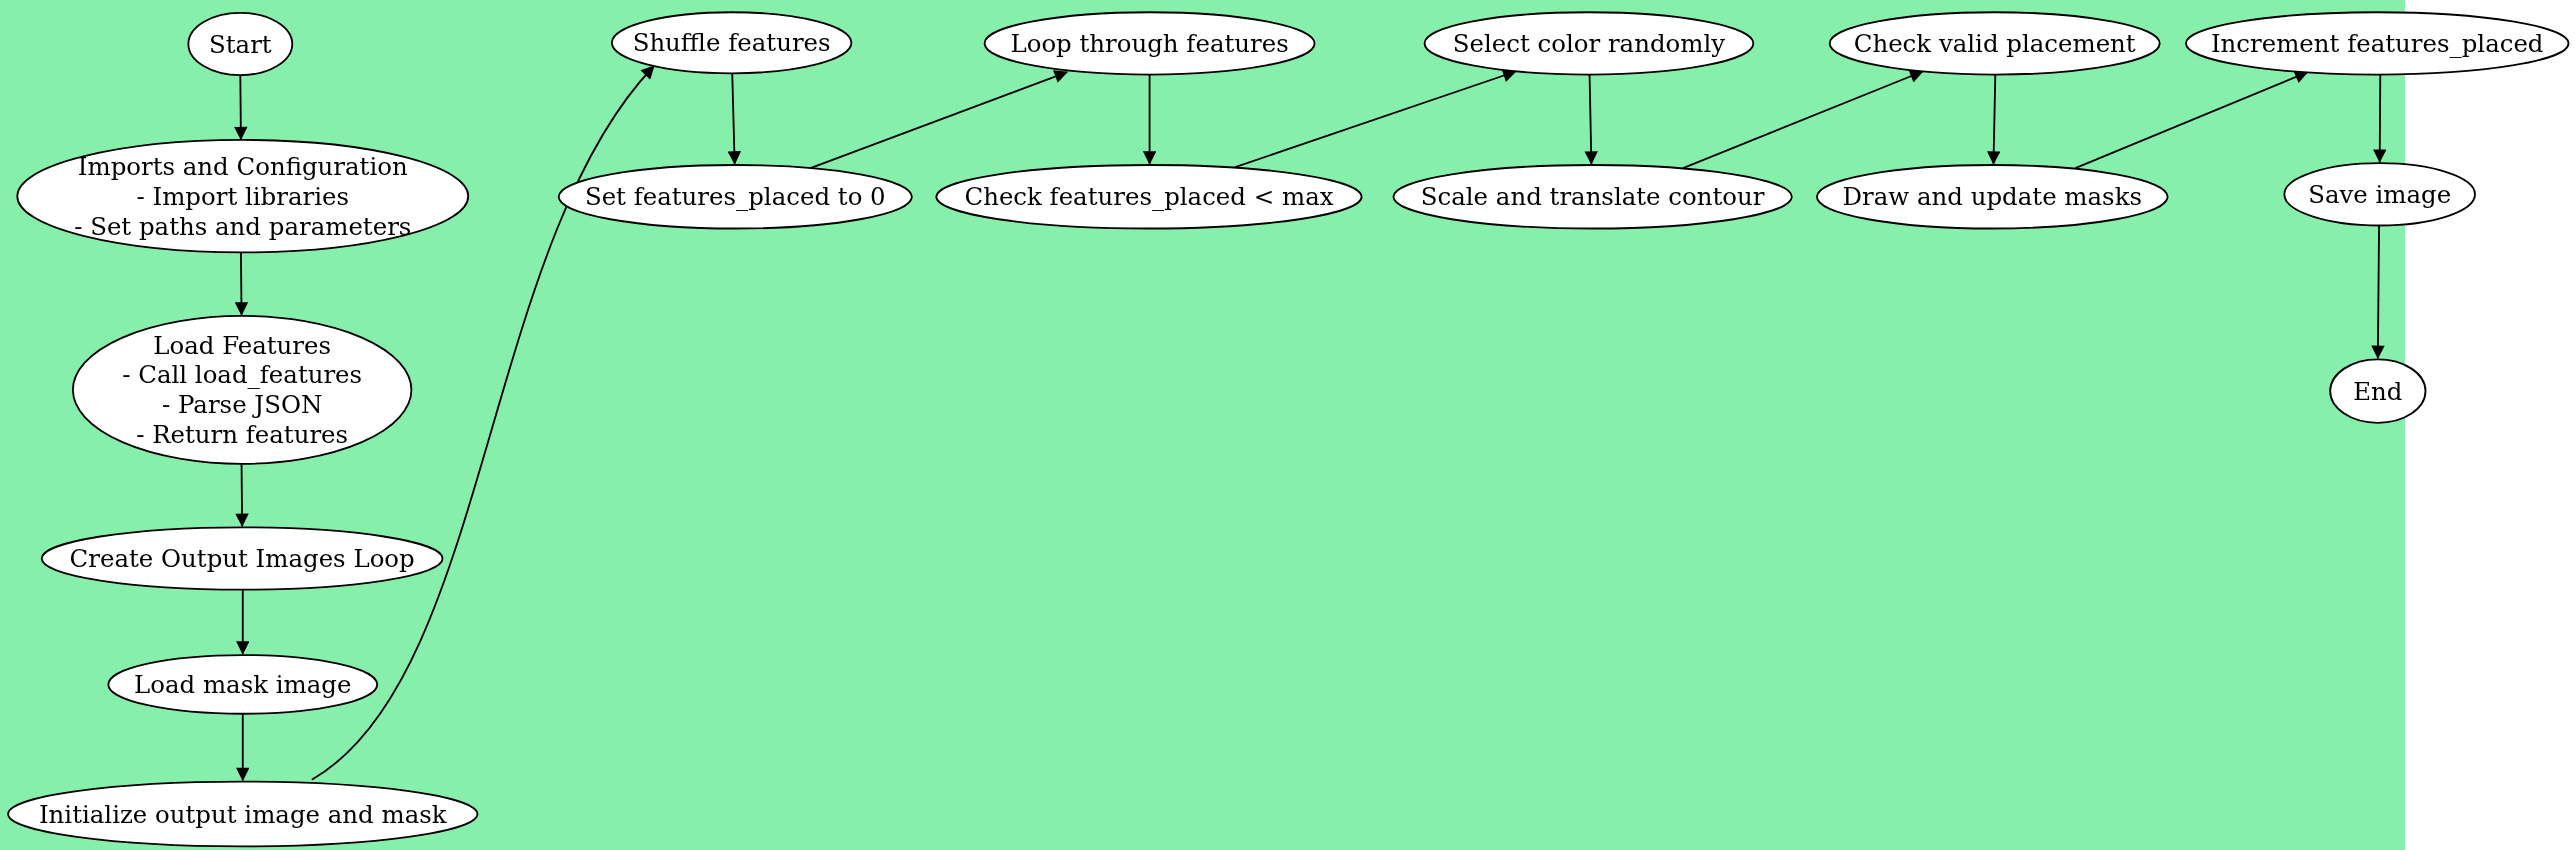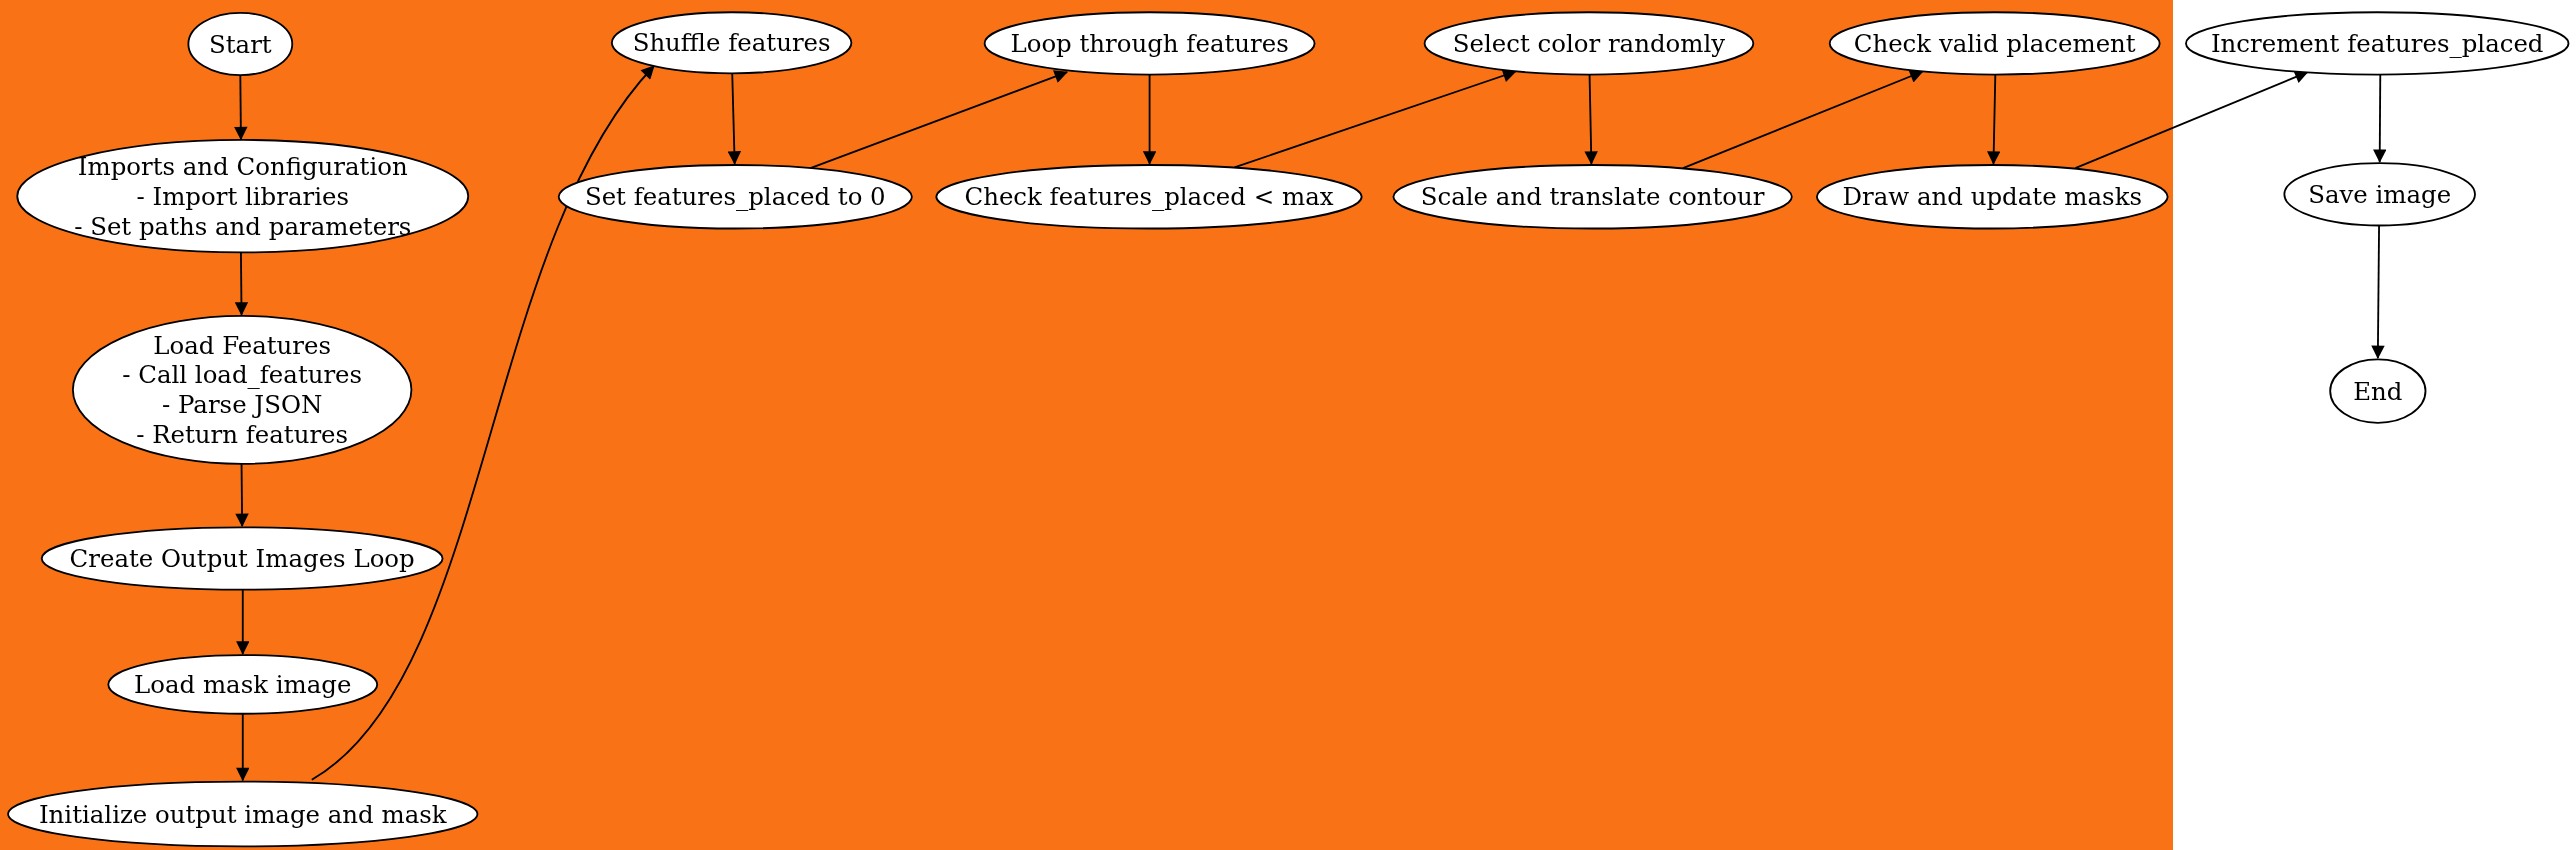--- a/index.html
+++ b/index.html
@@ -4,23 +4,23 @@
 <style>
   html, body {
     margin: 0;
     padding: 0;
     background: #ffffff;
     width: 2576px;
     height: 850px;
     overflow: hidden;
   }
   #flowchart-wrap {
-    width: 2173px;
+    width: 2405px;
     height: 850px;
-    background: #f97316;
+    background: #86efac;
   }
   svg text {
     font-family: "DejaVu Serif", "Liberation Serif", serif;
     fill: #000000;
   }
 </style>
 </head>
 <body>
 
 <div id="flowchart-wrap">

